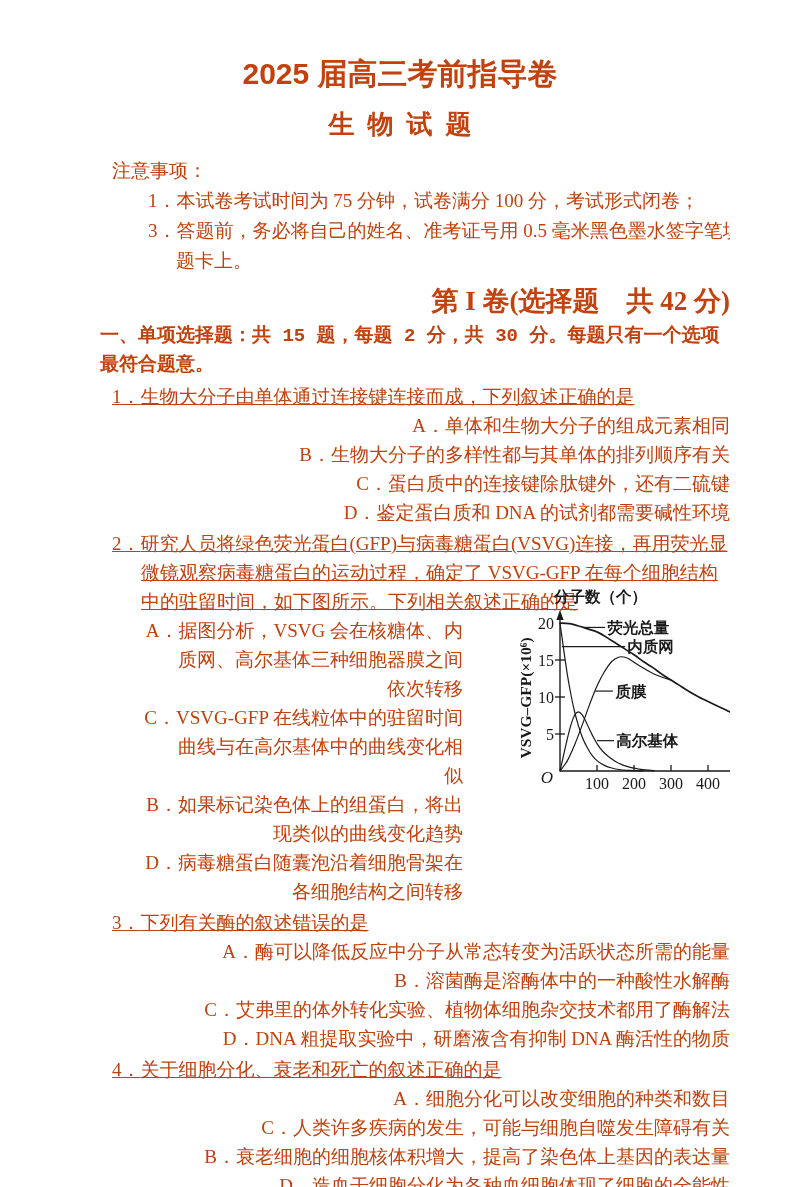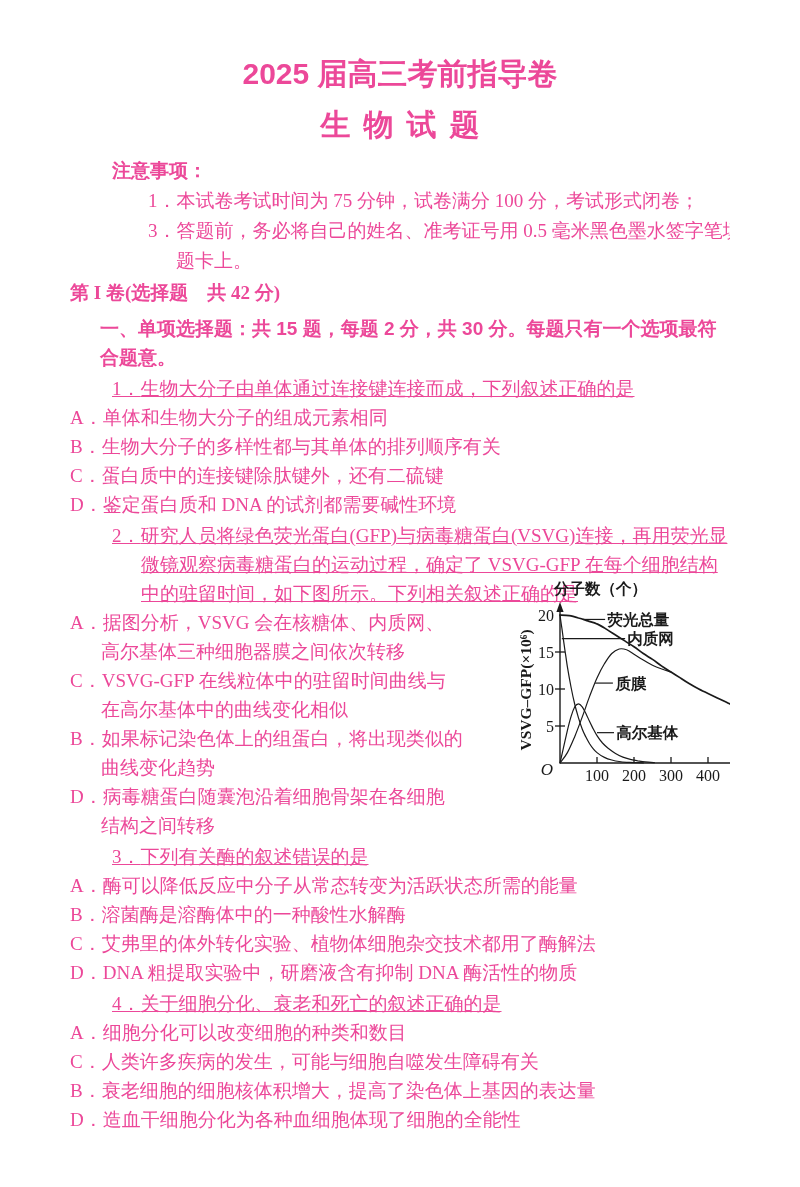--- a/index.html
+++ b/index.html
@@ -1,52 +1,52 @@
 <!DOCTYPE html>
 <html><head>
 <meta charset="utf-8">
 <style>
   * { margin:0; padding:0; box-sizing:border-box; }
   html,body { background:#ffffff; }
   #page {
     position:relative; width:660px; height:1187px; margin:0 auto;
-    background:#ffffff; color:#ec4899; overflow:hidden;
+    background:#ffffff; color:#c2410c; overflow:hidden;
     font-family:"Liberation Serif","DejaVu Serif",serif;
     font-size:19px; line-height:29px;
   }
   .title {
     margin-top:56px; text-align:center;
     font-family:"Liberation Sans","DejaVu Sans",sans-serif;
     font-size:30px; line-height:36px; font-weight:700;
   }
   .subtitle {
     margin-top:14px; text-align:center;
-    font-size:30px; line-height:38px; font-weight:700;
+    font-size:26px; line-height:38px; font-weight:700;
     letter-spacing:13px; text-indent:13px;
   }
   .notice-h {
-    margin:12px 0 0 42px; font-weight:700;
+    margin:12px 0 0 42px; font-weight:400;
     font-family:"Liberation Sans","DejaVu Sans",sans-serif;
     line-height:30px;
   }
   .notice {
     margin-left:78px; width:712px;
     padding-left:28px; text-indent:-28px; line-height:30px;
   }
   .section-title {
-    margin-top:0; text-align:left;
-    font-size:19px; line-height:34px; font-weight:600;
+    margin-top:8px; text-align:right;
+    font-size:27px; line-height:34px; font-weight:600;
   }
   .section-intro {
     margin:4px 0 0 30px; font-weight:700;
-    font-family:Liberation Sans, sans-serif;
+    font-family:Liberation Mono, monospace;
   }
   .question { margin-top:2px; }
   .stem { margin-left:42px; padding-left:29px; text-indent:-29px;text-decoration:underline; }
-  .opt  { padding-left:31px; text-indent:-31px; }
+  .opt  { margin-left:72px; padding-left:31px; text-indent:-31px;text-align:right; }
   .question-2 { position:relative; }
   .question-2 .opts { width:393px; }
   .chart-wrap { position:absolute; left:442px; top:60px; width:356px; height:233px; }
   .chart-wrap svg { display:block; }
 </style>
 </head>
 <body>
 
 <div id="page">
 

